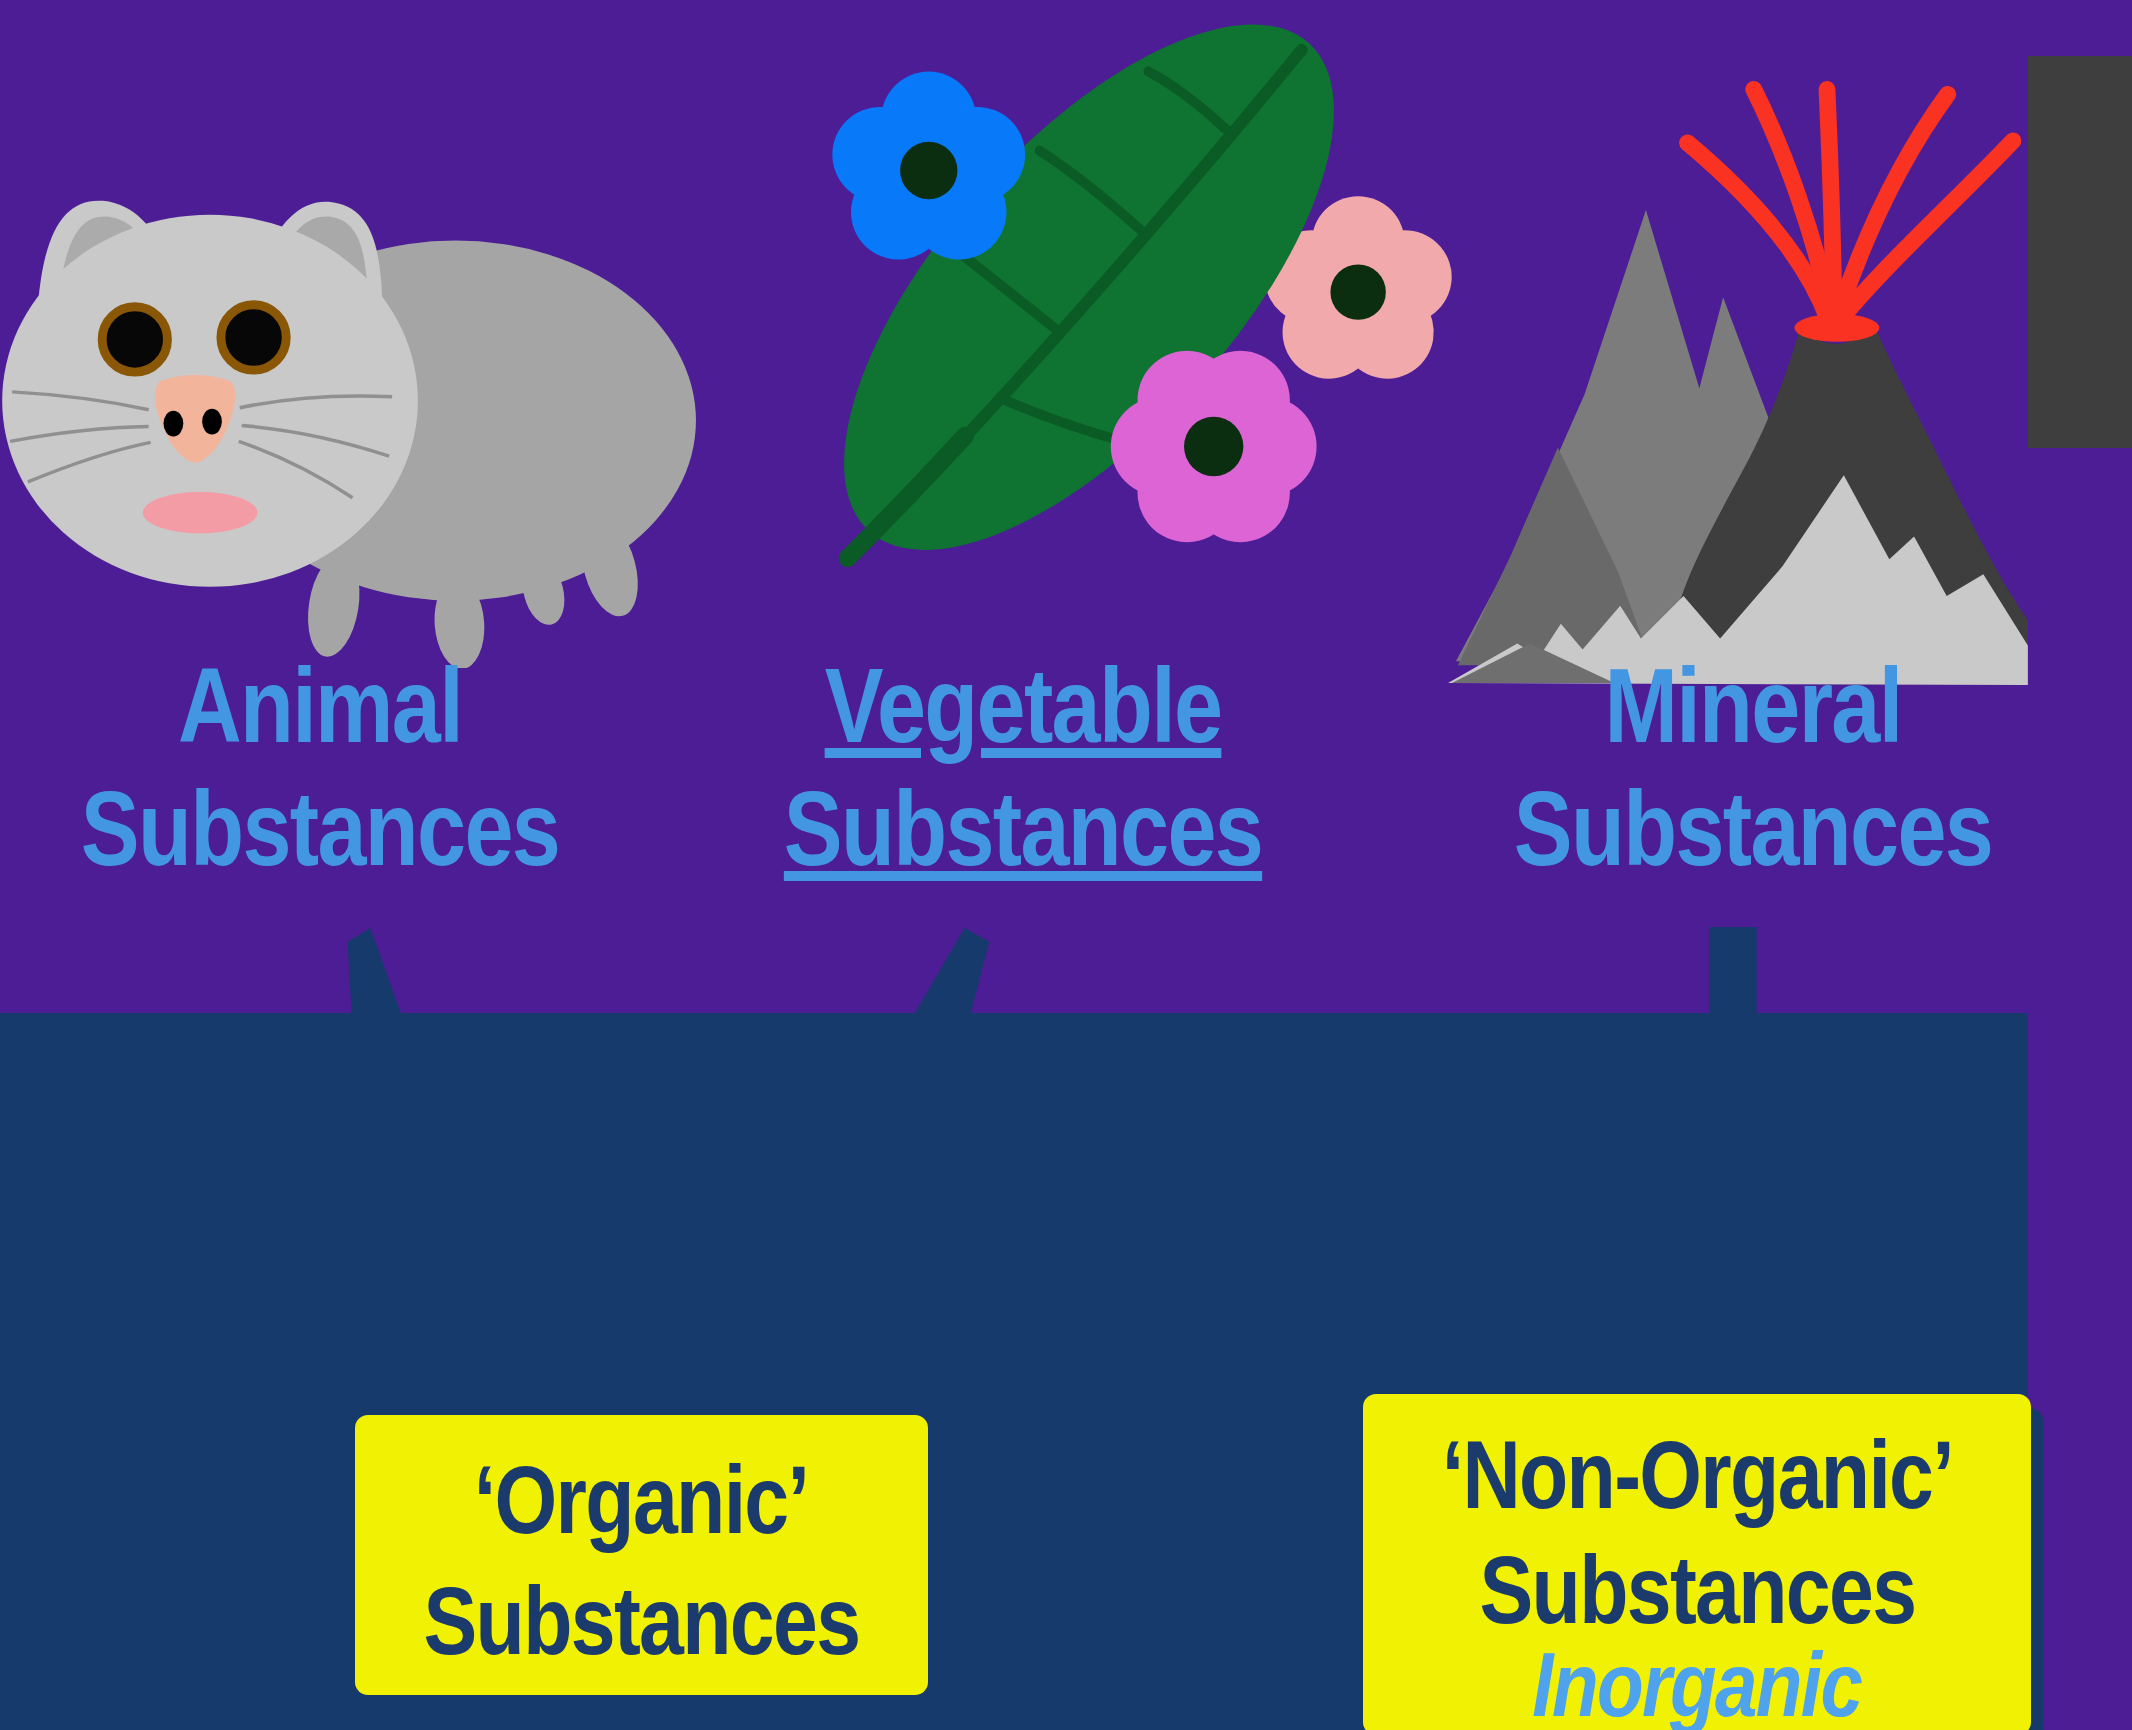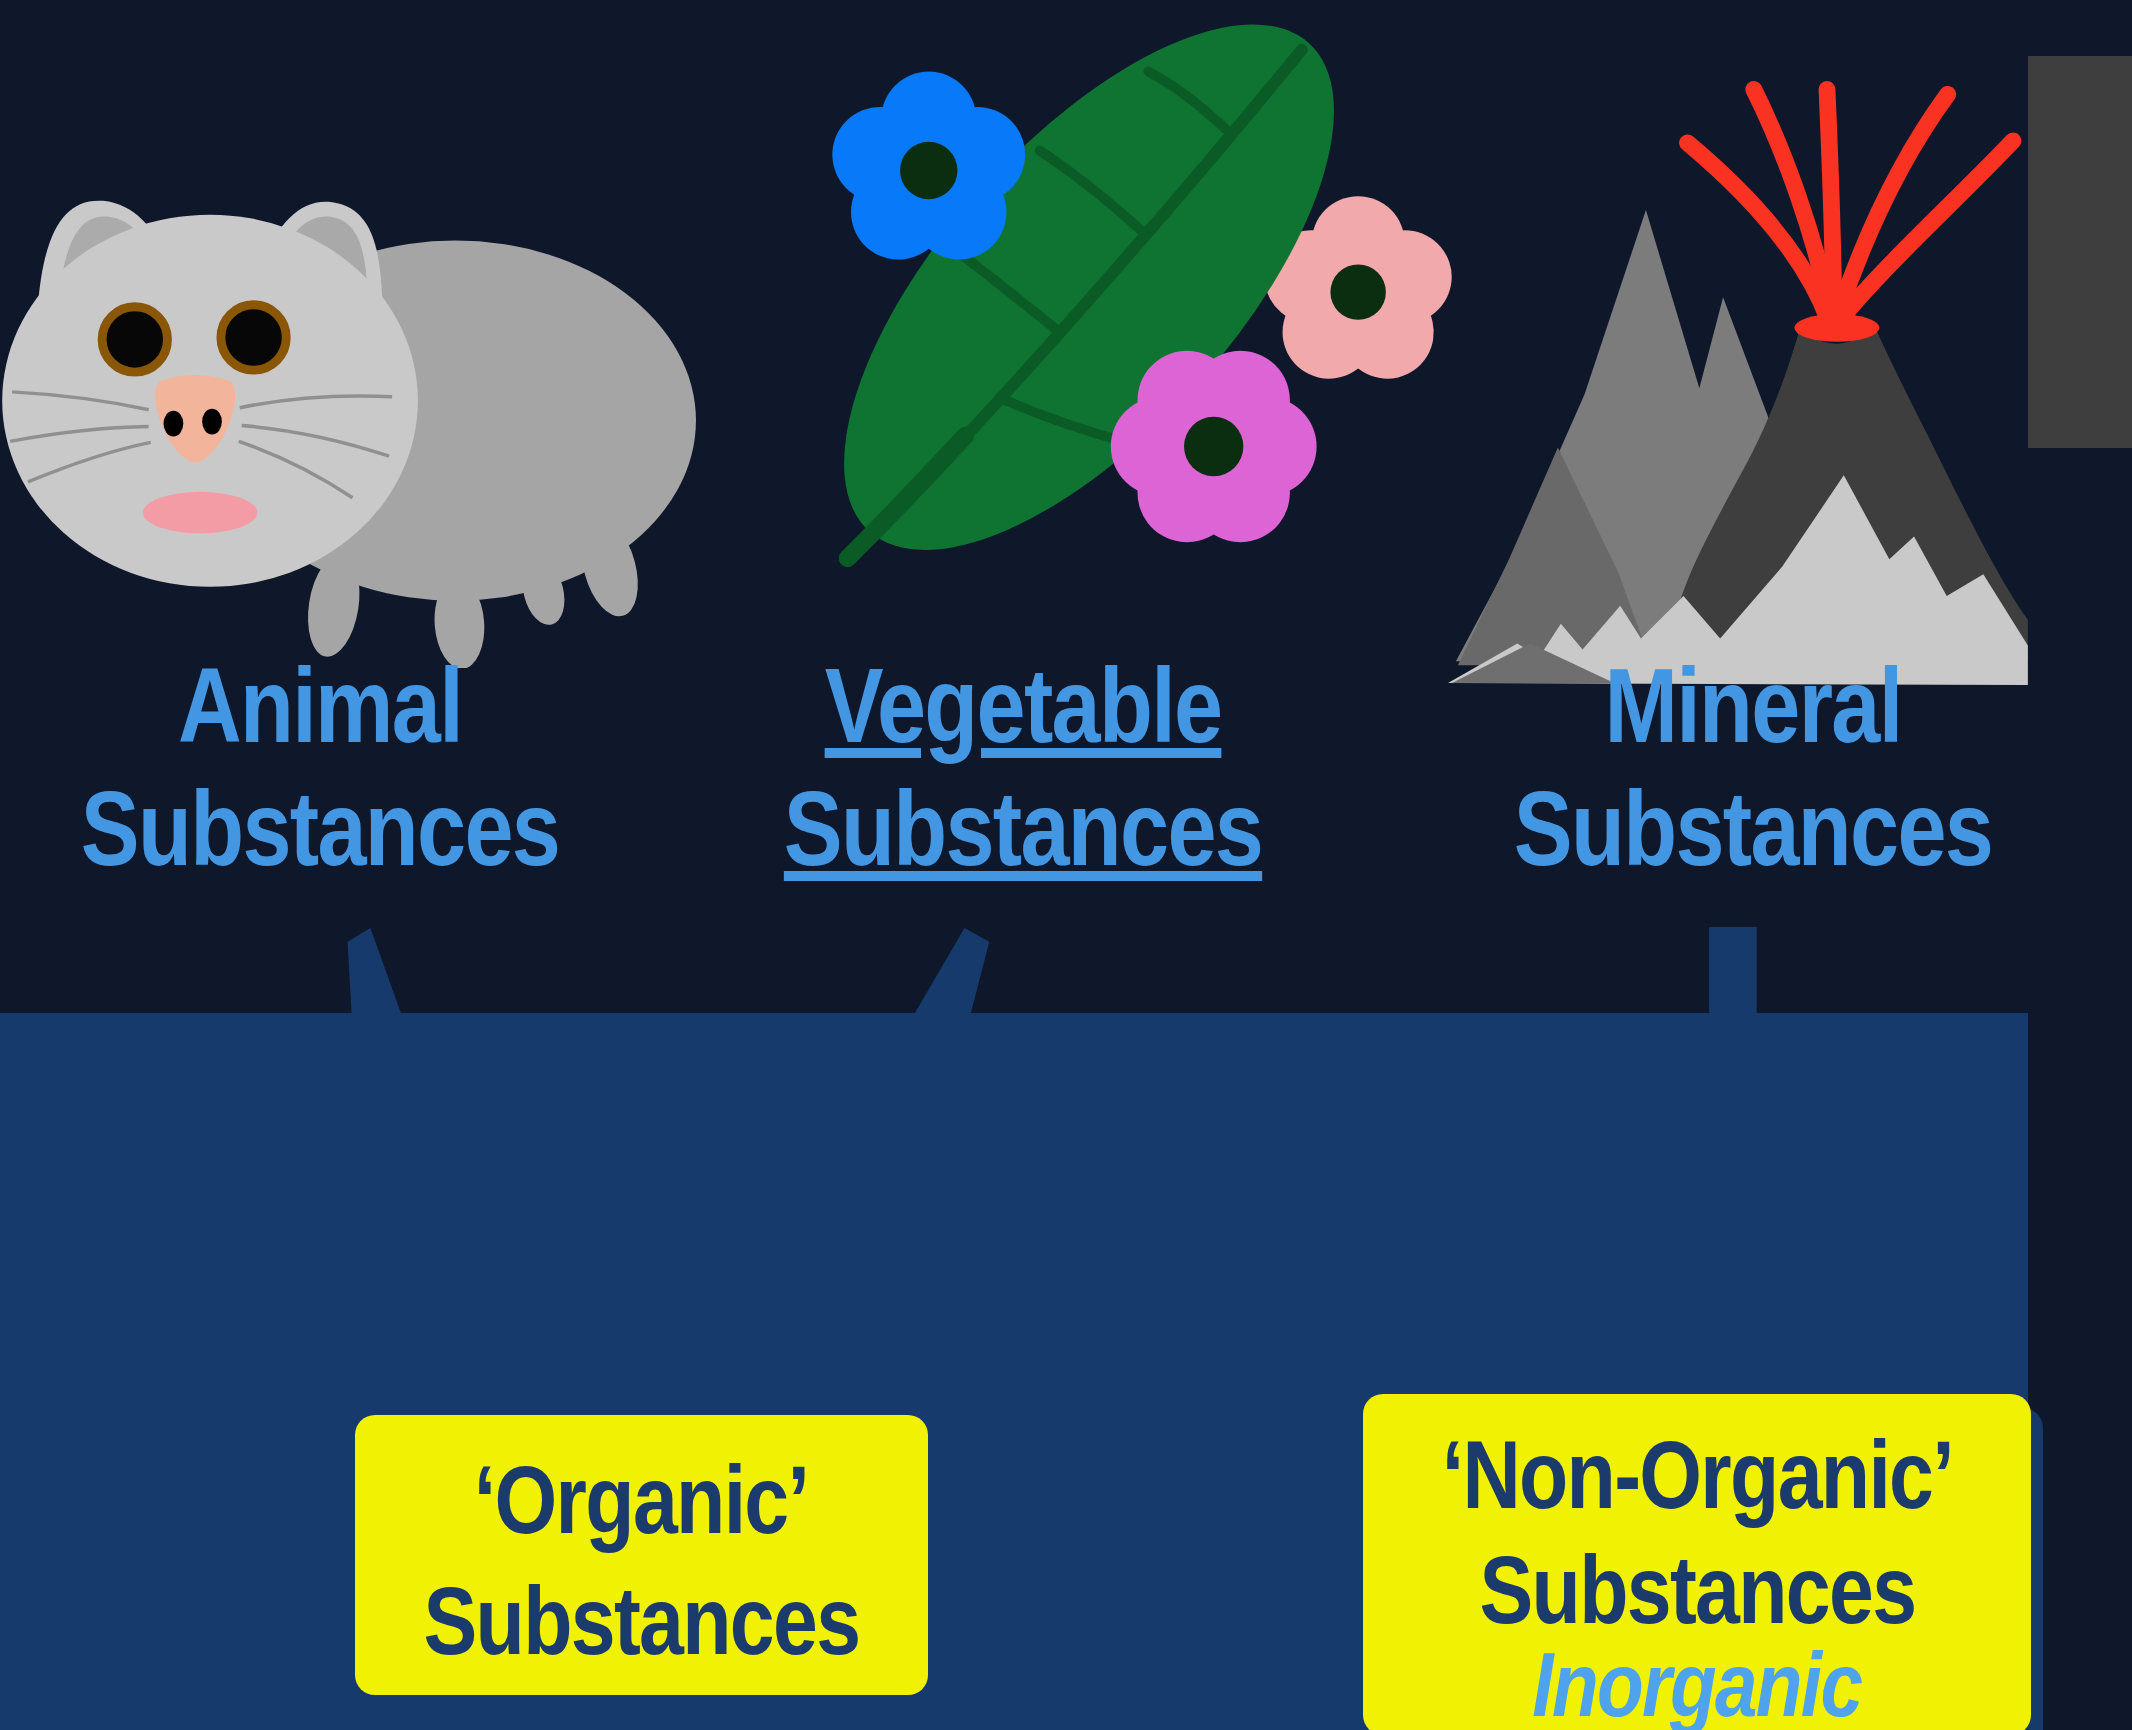--- a/index.html
+++ b/index.html
@@ -1,18 +1,18 @@
 <!DOCTYPE html>
 <html><head>
 <meta charset="utf-8">
 <style>
   html,body { margin:0; padding:0; background:#ffffff; }
   .canvas {
     position:relative; width:2133px; height:1731px; overflow:hidden;
-    background:#0f172a; font-family:"Liberation Sans", sans-serif;
+    background:#4c1d95; font-family:"Liberation Sans", sans-serif;
   }
   svg { position:absolute; display:block; }
 
   
   .label {
     position:absolute; top:644px; width:634px; text-align:center;
     color:#4397E2; font-weight:bold; font-size:105px; line-height:123px;
     letter-spacing:-2px;
   }
   .label-animal    { left:3px; }
@@ -22,21 +22,21 @@
 
   
   .band {
     position:absolute; left:0; top:1013px; width:2028px; height:718px;
     background:#173A6D; z-index:1;
   }
   .connectors { left:0; top:921px; z-index:1; }
 
   
   .ybox {
-    position:absolute; z-index:2; background:#F1F104; border-radius:20px;
+    position:absolute; z-index:2; background:#F1F104; border-radius:13px;
     box-shadow:12px 14px 0 #173A6D;
     display:flex; flex-direction:column; align-items:center; justify-content:center;
     color:#1C3B6D; font-weight:bold; letter-spacing:-2px; text-align:center;
   }
   .ybox-organic { left:355px; top:1415px; width:573px; height:270px; padding-top:10px; }
   .ybox-nonorganic { left:1363px; top:1394px; width:668px; height:321px; padding-top:20px; }
   .bline  { font-size:96px; line-height:121px; transform:scaleX(0.84); white-space:nowrap; }
   .bline2 { font-size:96px; line-height:115px; transform:scaleX(0.84); white-space:nowrap; }
   .iline  {
     font-size:91px; line-height:95px; margin-top:-10px; font-style:italic;

